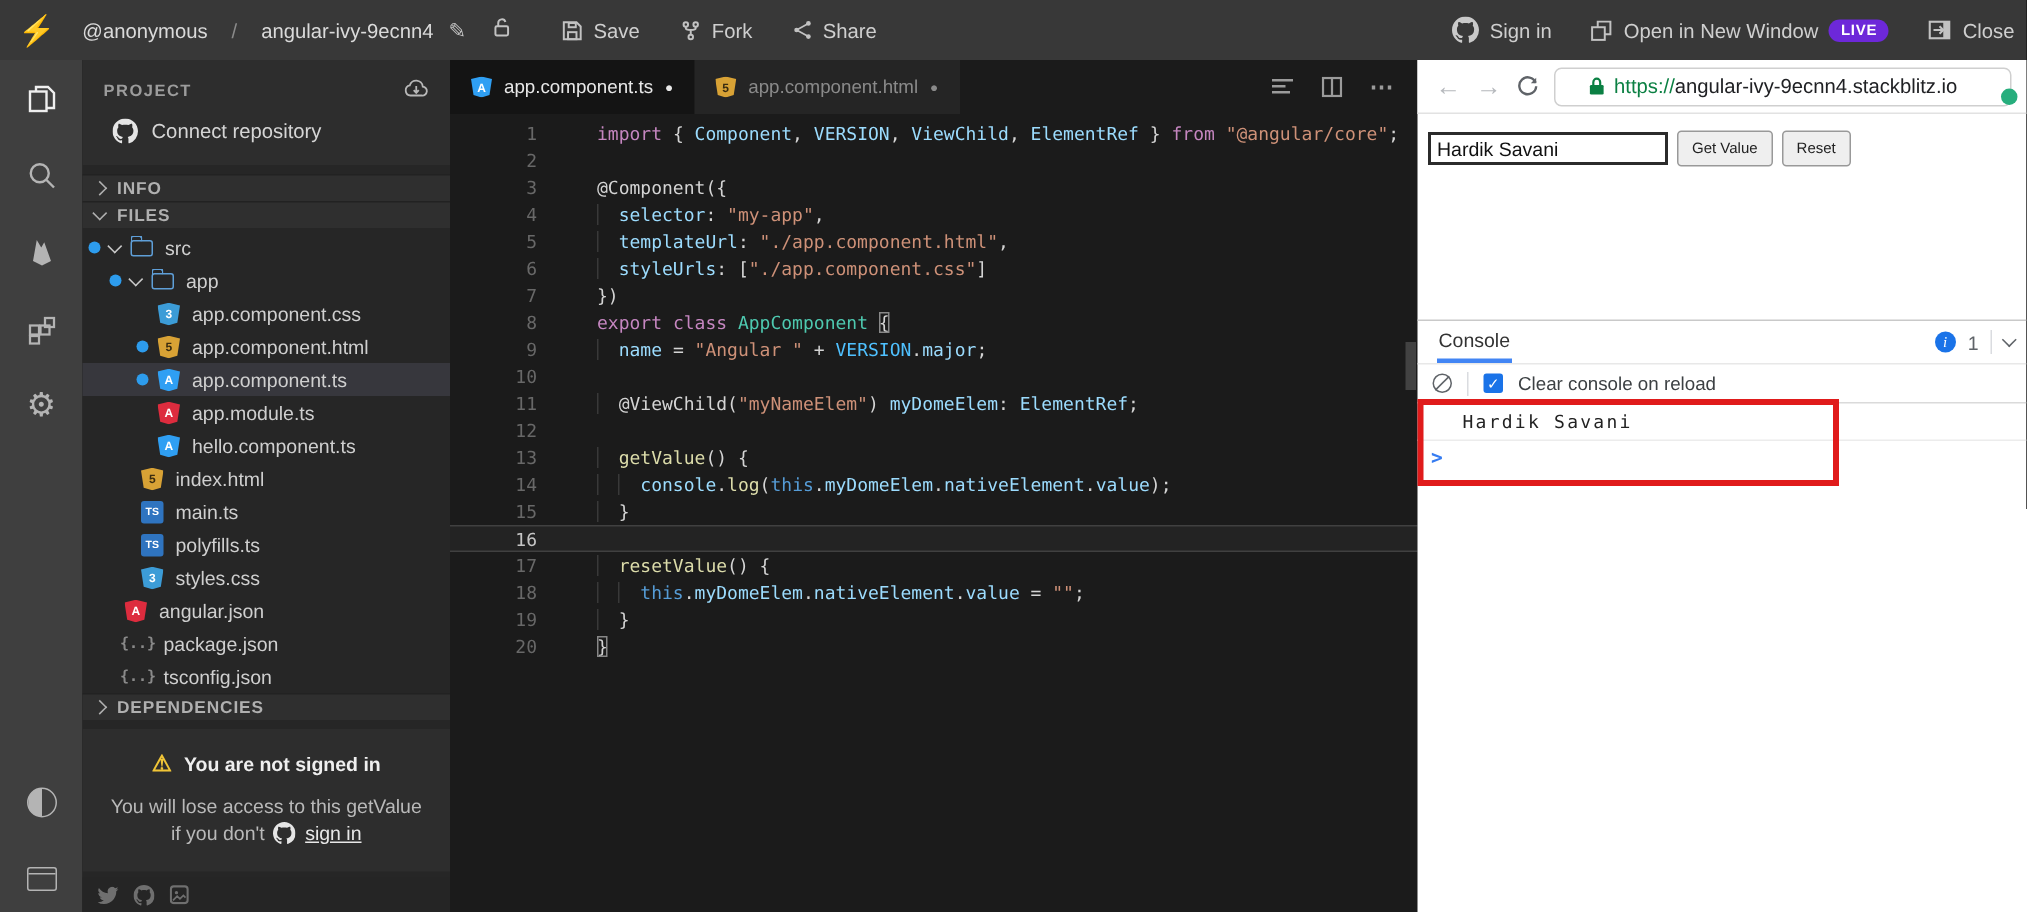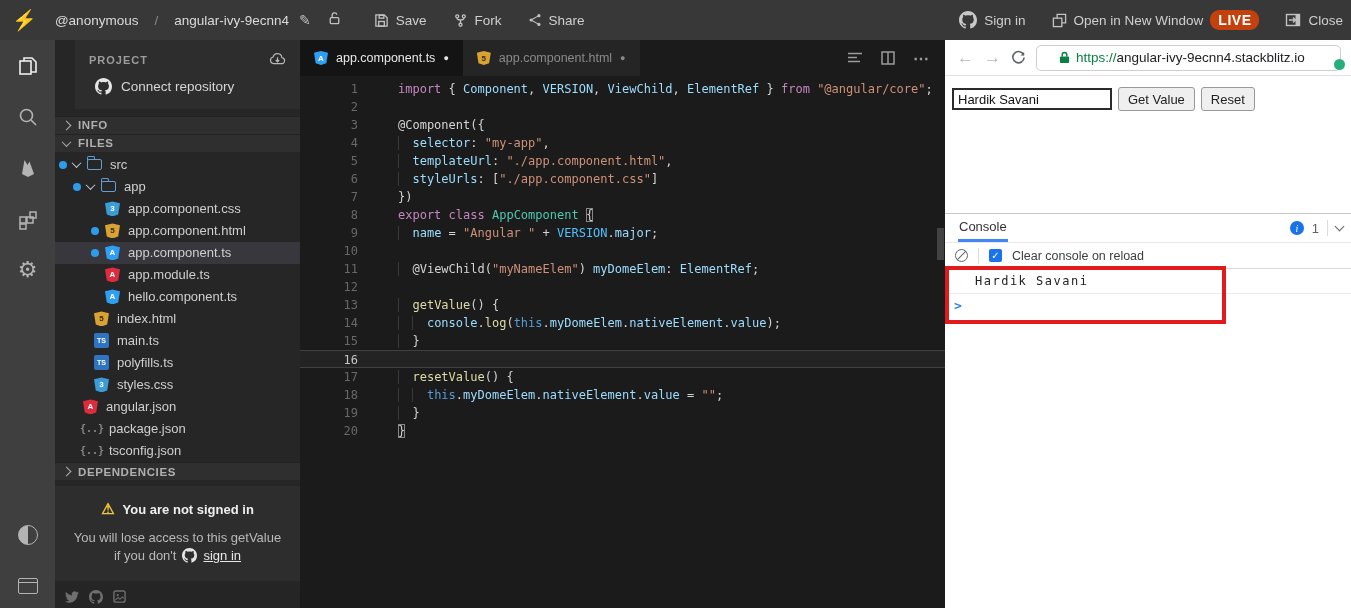--- a/index.html
+++ b/index.html
@@ -11,39 +11,39 @@
   #topbar { position:absolute; left:0; top:0; width:1351px; height:40px; background:#383838;
             display:flex; align-items:center; color:#cfcfcf; font-size:13.5px; }
   .tb-left { display:flex; align-items:center; gap:10px; padding-left:12px; }
   .tb-right { margin-left:auto; display:flex; align-items:center; gap:26px; padding-right:8px; }
   .bolt { color:#1389fd; font-size:20px; margin-right:8px; }
   .crumb-user,.crumb-proj { color:#dadada; }
   .crumb-sep { color:#8a8a8a; padding:0 2px; }
   .tb-btn { display:flex; align-items:center; gap:7px; cursor:pointer; color:#cfcfcf; }
   .tb-btn svg { display:block; }
   .icon-stroke { fill:none; stroke:#c2c2c2; stroke-width:1.4; }
-  .live-badge { background:#c2410c; color:#fff; font-size:14px; font-weight:bold;
+  .live-badge { background:#6d28d9; color:#fff; font-size:10px; font-weight:bold;
                 border-radius:9px; padding:2px 8px; letter-spacing:.5px; }
   .gh { fill:#c9c9c9; }
 
   
   #activitybar { position:absolute; left:0; top:40px; width:55px; height:568px; background:#3f3f3f;
                  display:flex; flex-direction:column; align-items:center; padding:14px 0 10px; gap:27px; }
   .act-ico { width:24px; height:24px; display:flex; align-items:center; justify-content:center; color:#b4b4b4; cursor:pointer; }
   .act-ico svg { display:block; }
   .act-spacer { flex:1; }
   .half-circle { width:20px; height:20px; border-radius:50%; border:1.5px solid #b4b4b4;
                  background:linear-gradient(90deg,#b4b4b4 50%, transparent 50%); }
   .panel-ico { width:20px; height:16px; border:1.5px solid #b4b4b4; border-radius:2px; position:relative; }
   .panel-ico::before { content:""; position:absolute; left:0; right:0; top:3px; border-top:1.5px solid #b4b4b4; }
 
   
   #sidebar { position:absolute; left:55px; top:40px; width:245px; height:568px; background:#262626;
              color:#cfcfcf; display:flex; flex-direction:column; }
-  .project-block { background:#2d2d2d; padding:8px 12px 14px;margin-left:20px; }
+  .project-block { background:#2d2d2d; padding:8px 12px 14px; }
   .project-head { display:flex; align-items:center; justify-content:space-between;
                   color:#9c9c9c; font-size:11px; font-weight:bold; letter-spacing:1px; padding:4px 2px 10px; }
   .connect-row { display:flex; align-items:center; gap:9px; font-size:13.5px; color:#d5d5d5; cursor:pointer; padding-left:8px; }
   .sec-head { height:22px; background:#2f2f2f; display:flex; align-items:center; gap:8px; padding-left:8px;
               font-size:11.5px; font-weight:bold; letter-spacing:.6px; color:#b0b0b0; cursor:pointer;
               border-top:1px solid #222; }
   .gap8 { height:8px; }
   .chev { width:7px; height:7px; border-right:1.6px solid #b0b0b0; border-bottom:1.6px solid #b0b0b0;
           display:inline-block; flex:none; }
   .chev.down { transform:rotate(45deg) translate(-1px,-1px); }
@@ -110,21 +110,21 @@
   .refresh { color:#5f6368; cursor:pointer; display:flex; }
   #urlbar { flex:1; height:26px; border:1px solid #cfcfcf; border-radius:5px; display:flex; align-items:center;
             gap:6px; padding:0 22px; font-size:13.5px; position:relative; }
   .proto { color:#0b8043; }
   .host { color:#202124; }
   #live-dot { position:absolute; right:-5px; top:13px; width:11px; height:11px; border-radius:50%; background:#27ae7d; }
   #page-content { position:absolute; left:0; top:36px; width:100%; }
   .demo-row { display:flex; align-items:center; gap:6px; padding:11px 0 0 7px; }
   #name-input { width:160px; height:22px; border:2px solid #2b2b2b; font-size:13px; padding:0 4px;
                 font-family:"Liberation Sans", sans-serif; color:#111; }
-  .demo-btn { background:#efefef; border:1px solid #999; border-radius:3px; font-size:13px; color:#222;
+  .demo-btn { background:#efefef; border:1px solid #999; border-radius:3px; font-size:10px; color:#222;
               padding:2px 9px; height:24px; cursor:pointer; font-family:"Liberation Sans", sans-serif; }
   #console-panel { position:absolute; left:0; top:173px; width:100%; border-top:1px solid #c9c9c9; }
   #console-head { height:28px; display:flex; align-items:center; padding:0 8px 0 13px; position:relative; }
   .console-tab { font-size:13px; color:#333; height:28px; display:flex; align-items:center;
                  border-bottom:3px solid #4285f4; padding:0 1px; cursor:pointer; }
   .console-head-right { margin-left:auto; display:flex; align-items:center; gap:8px; }
   .info-badge { width:14px; height:14px; border-radius:50%; background:#1a73e8; color:#fff; font-size:10px;
                 display:flex; align-items:center; justify-content:center; font-style:italic; font-family:"Liberation Serif", serif; }
   .info-count { font-size:13px; color:#5f6368; }
   .vdiv { width:1px; height:16px; background:#dadce0; }

